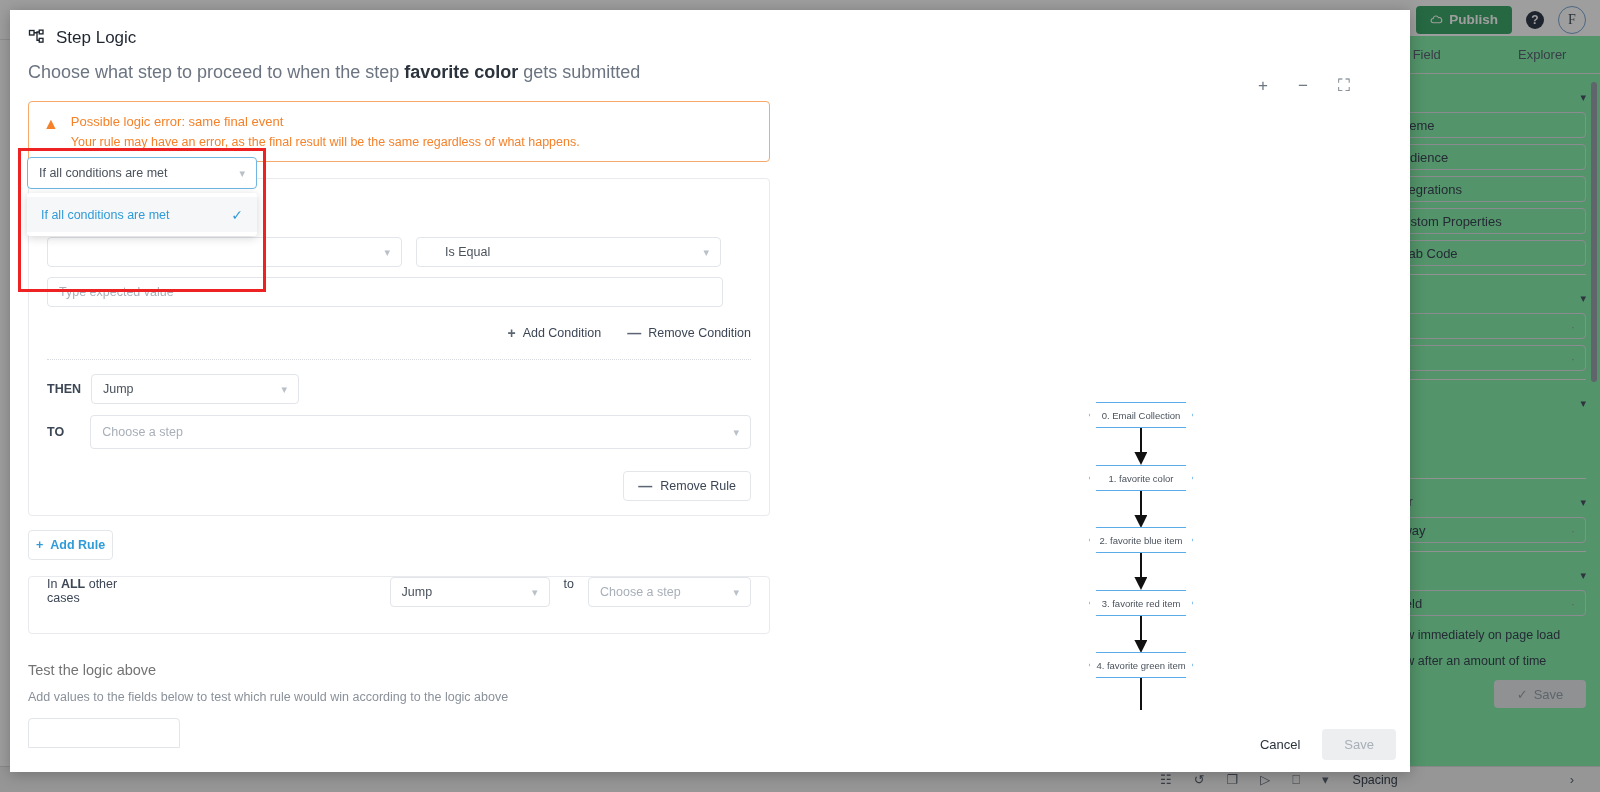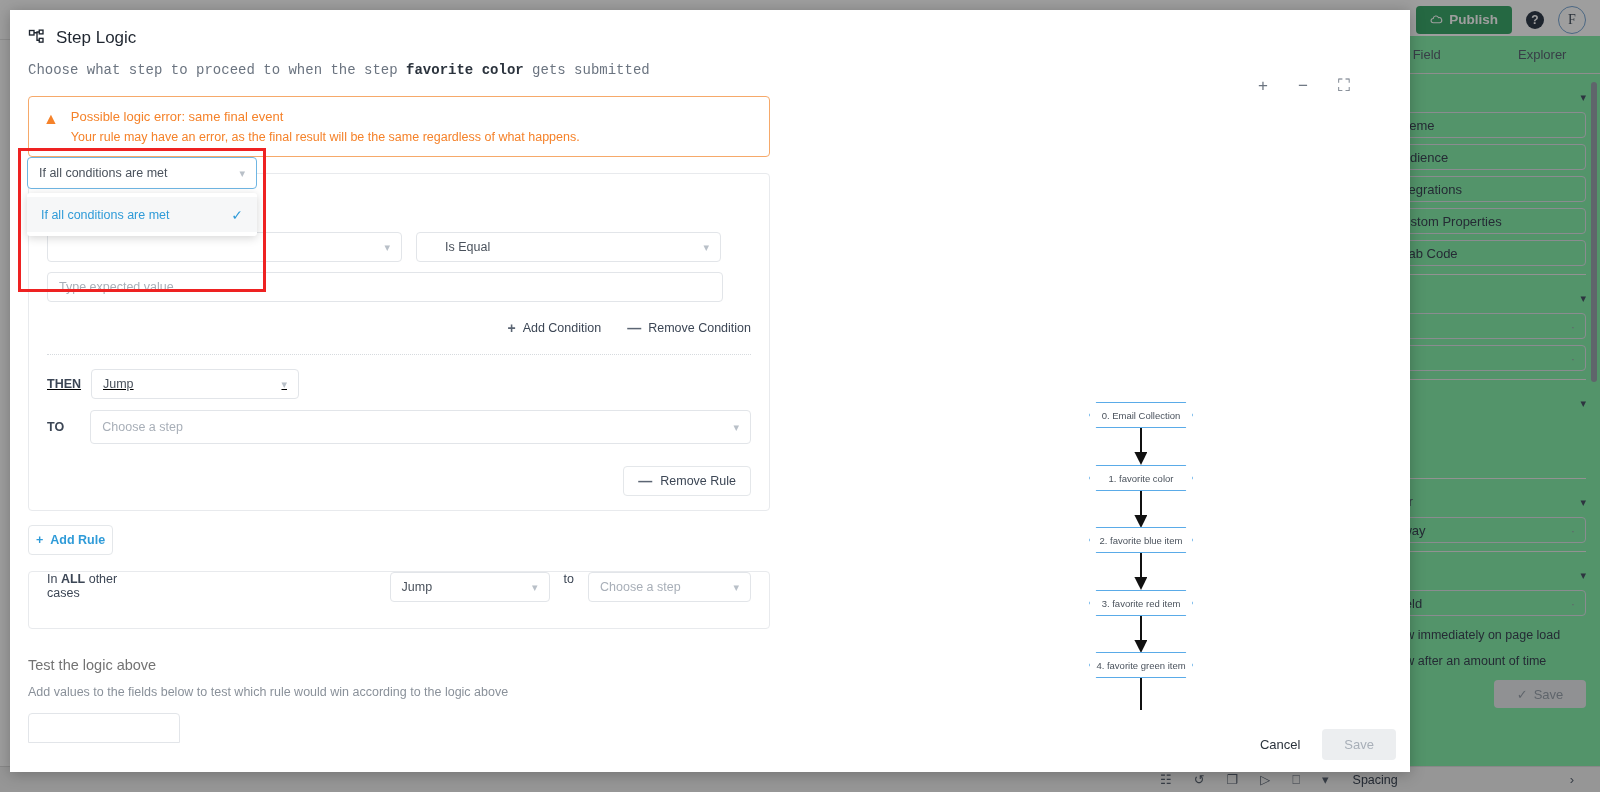--- a/index.html
+++ b/index.html
@@ -116,21 +116,21 @@
     z-index: 100;
     overflow: hidden;
   }
   .modal-header {
     display: flex; align-items: center; gap: 10px;
     padding: 18px 0 0 18px;
   }
   .step-logic-icon { width: 18px; height: 18px; }
   .modal-title { font-size: 17px; color: #1f2630; font-weight: 400; }
   .modal-sub {
-    padding: 14px 2px 0 18px; font-size: 14px; color: #6b7480; font-family: Liberation Mono, monospace;
+    padding: 14px 2px 0 18px; font-size: 18px; color: #6b7480;
   }
   .modal-sub b { color: #2b333d; font-weight: 700; }
 
   
   .warn-banner {
     margin: 18px 0 0 18px; width: 742px;
     border: 1px solid #f6a96a; border-radius: 4px;
     background: #fff;
     display: flex; gap: 12px; padding: 12px 14px;
   }
@@ -161,21 +161,21 @@
   .cond-actions {
     display: flex; justify-content: flex-end; gap: 26px;
     margin-top: 18px; font-size: 12.5px; color: #3c4655;
   }
   .cond-actions span { display: flex; align-items: center; gap: 7px; cursor: pointer; }
   .op-sign { font-size: 14px; color: #5b6573; }
 
   .dotted-sep {
     border-top: 1px dotted #d6dade; margin: 18px 0 14px 0;
   }
-  .then-row { display: flex; align-items: center; gap: 16px; margin-top: 4px; text-decoration: underline; }
+  .then-row { display: flex; align-items: center; gap: 16px; margin-top: 4px; }
   .row-label { font-size: 12.5px; font-weight: 700; color: #3c4655; width: 28px; }
   .then-select { width: 208px; }
   .to-row { display: flex; align-items: center; gap: 16px; margin-top: 11px; }
   .to-select { width: 678px; height: 34px; }
 
   .remove-rule-wrap { display: flex; justify-content: flex-end; margin-top: 22px; }
   .remove-rule {
     border: 1px solid #e4e7ea; border-radius: 4px;
     height: 30px; padding: 0 14px;
     display: flex; align-items: center; gap: 8px;

